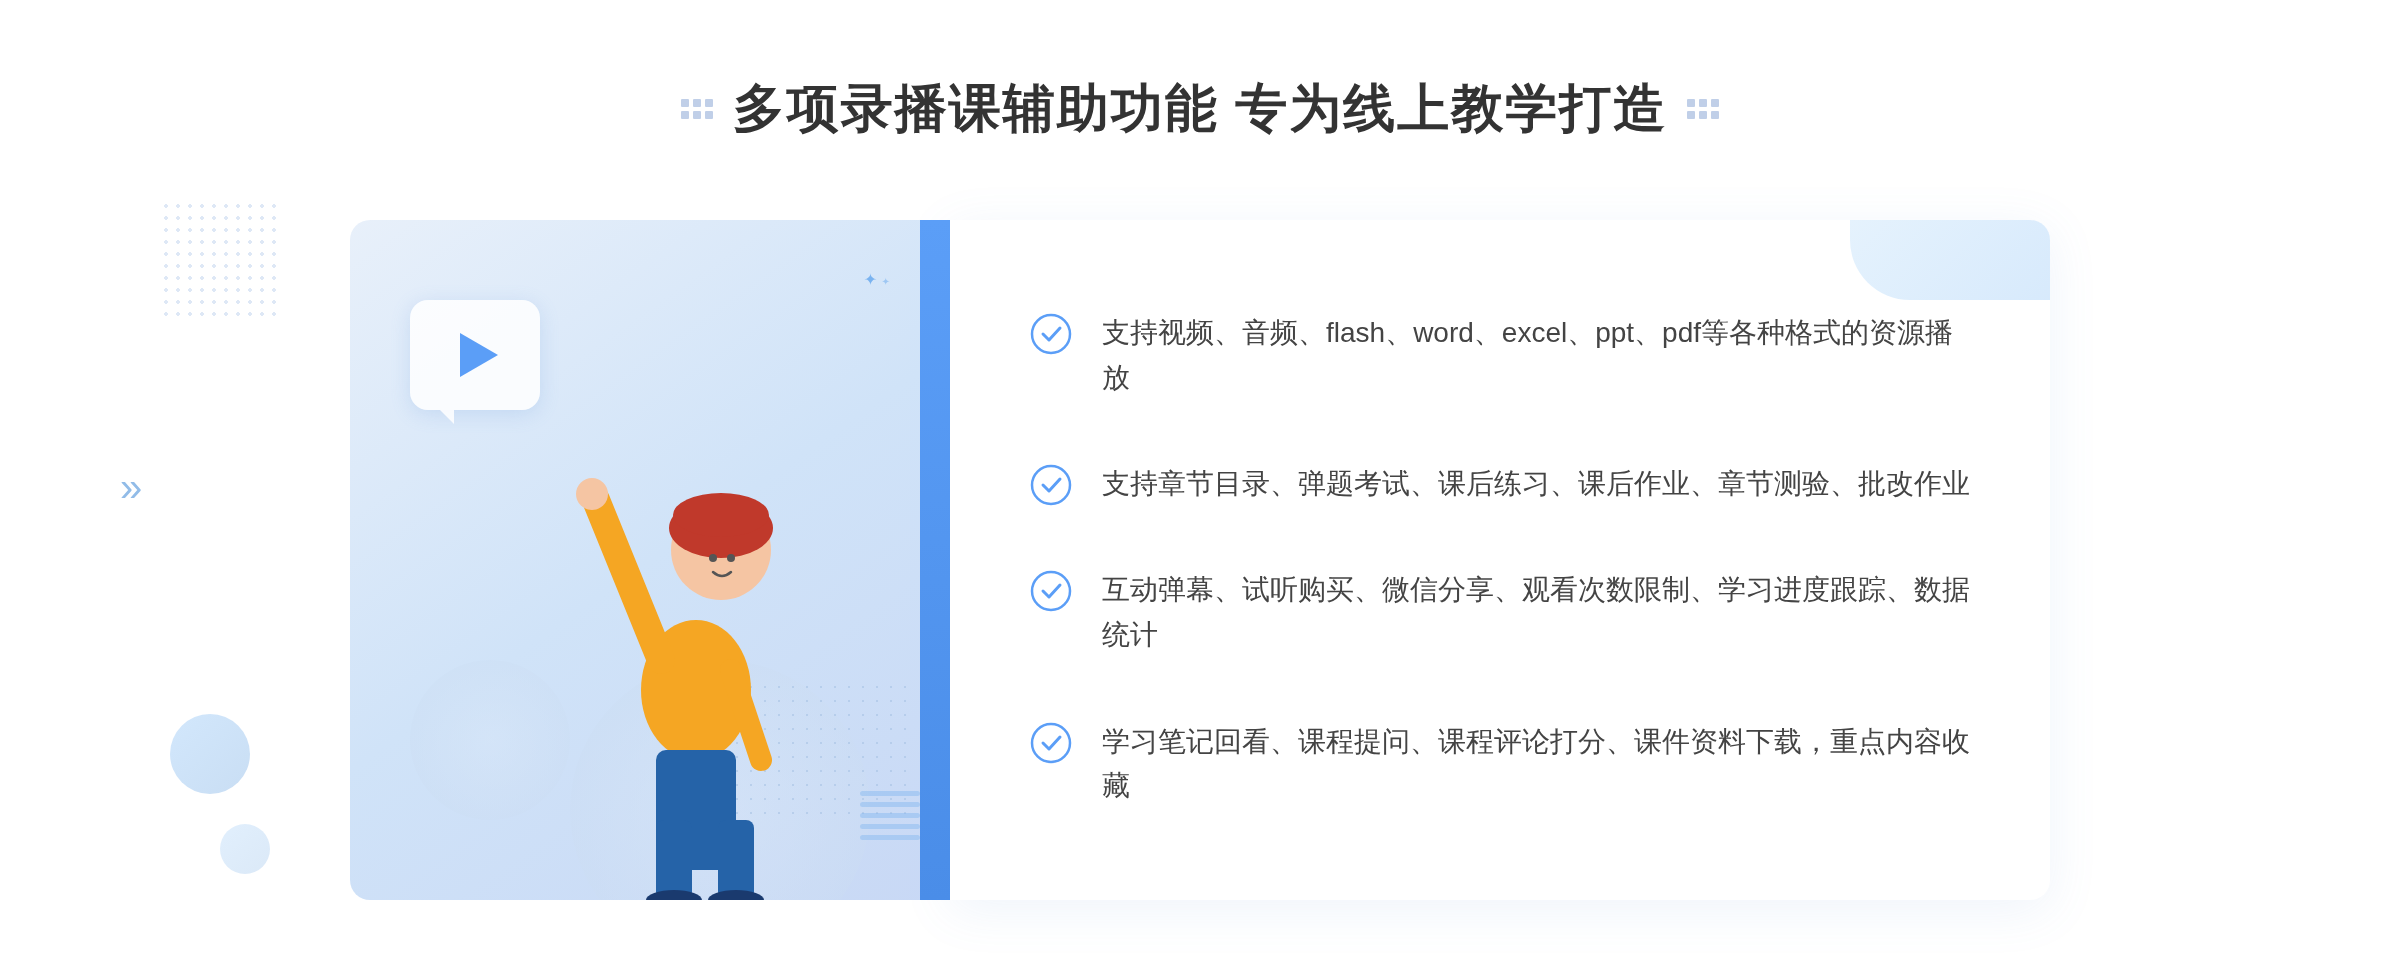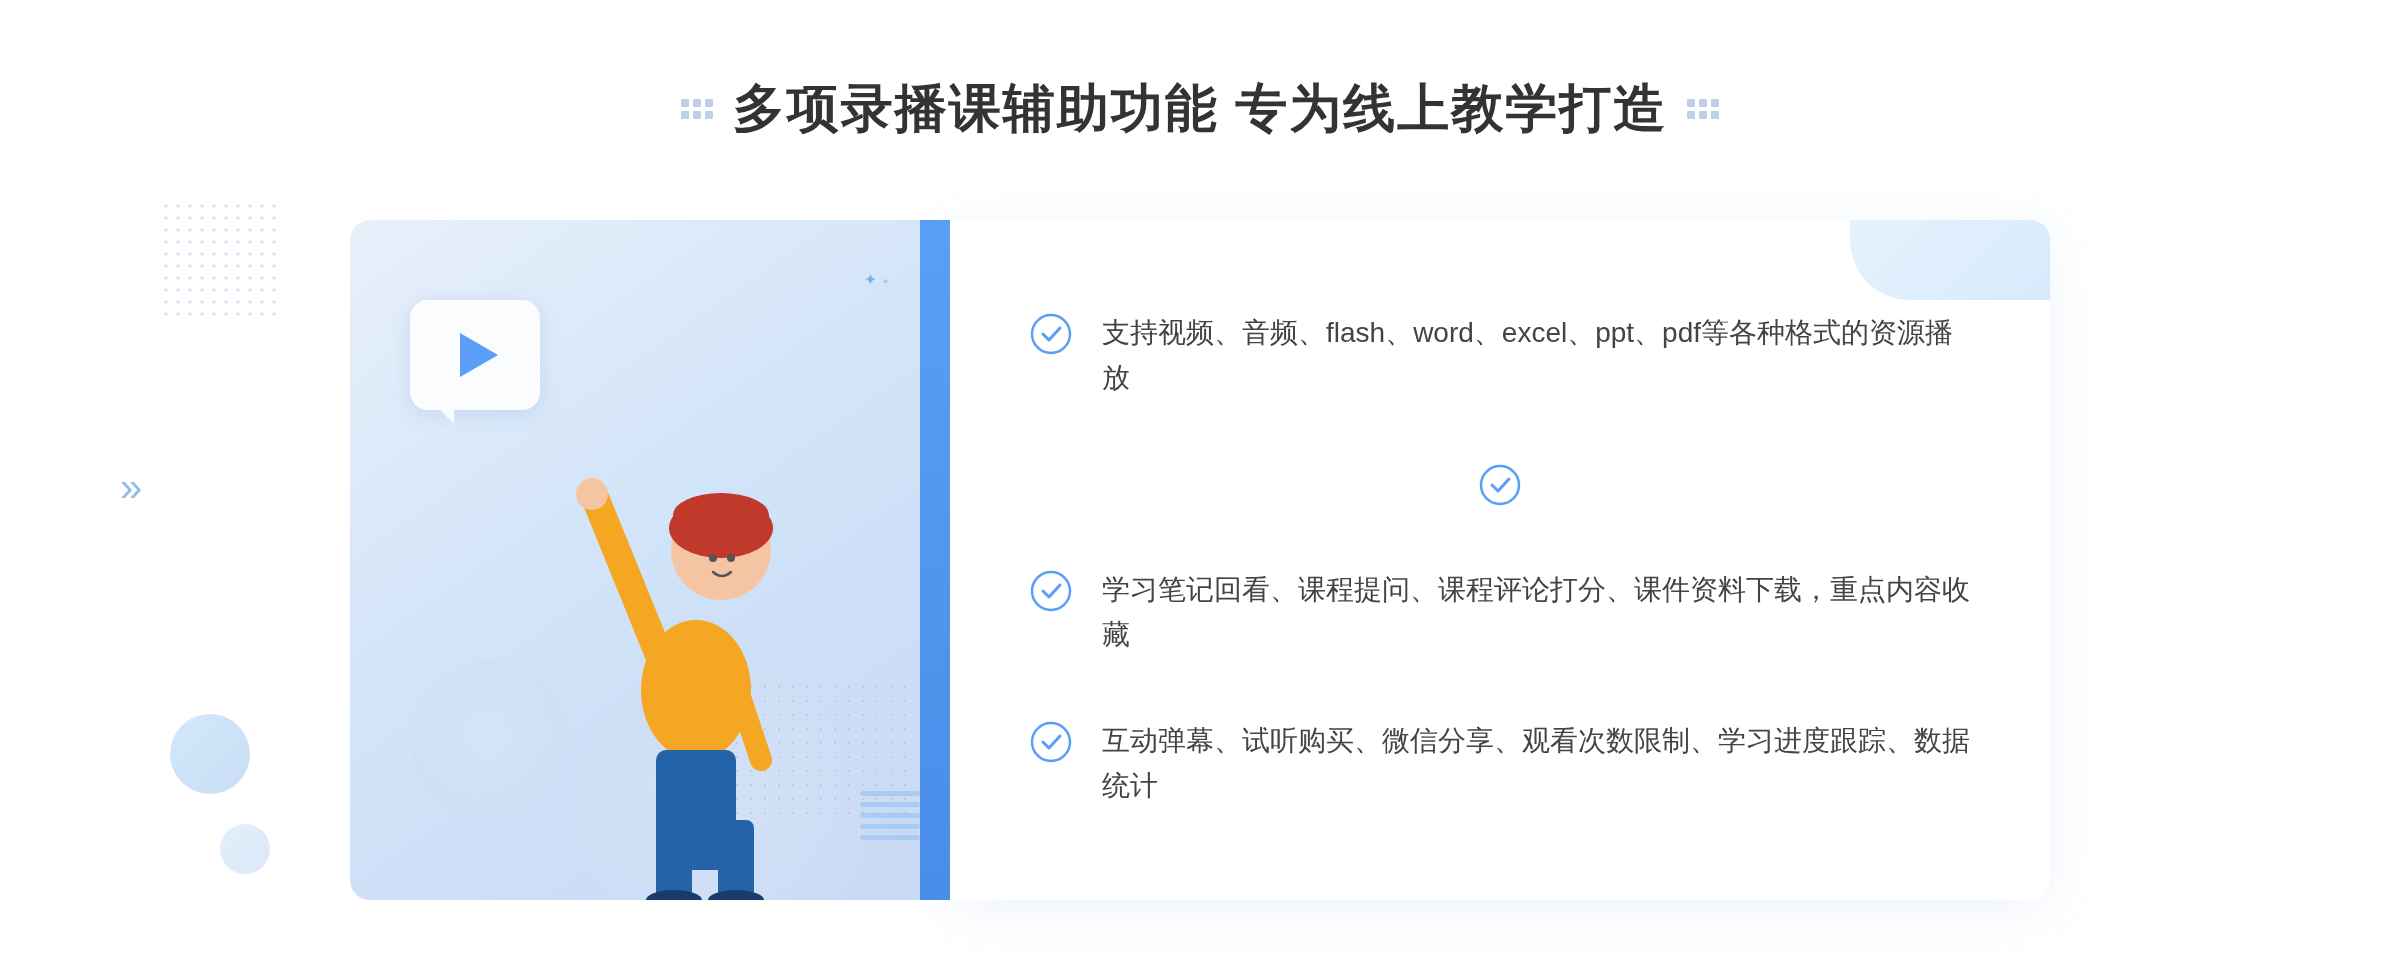--- a/index.html
+++ b/index.html
@@ -434,39 +434,40 @@
           <span class="feature-text">支持视频、音频、flash、word、excel、ppt、pdf等各种格式的资源播放</span>
         </div>
 
         <div class="feature-item">
           <div class="check-icon">
             <svg viewBox="0 0 42 42" xmlns="http://www.w3.org/2000/svg">
               <circle cx="21" cy="21" r="19" fill="none" stroke="#5b9ef7" stroke-width="2.5"></circle>
               <polyline points="13,21 19,27 30,15" fill="none" stroke="#5b9ef7" stroke-width="3" stroke-linecap="round" stroke-linejoin="round"></polyline>
             </svg>
           </div>
+          <span class="feature-text">支持章节目录、弹题考试、课后练习、课后作业、章节测验、批改作业</span>
+        </div>
+
+        <div class="feature-item">
+          <div class="check-icon">
+            <svg viewBox="0 0 42 42" xmlns="http://www.w3.org/2000/svg">
+              <circle cx="21" cy="21" r="19" fill="none" stroke="#5b9ef7" stroke-width="2.5"></circle>
+              <polyline points="13,21 19,27 30,15" fill="none" stroke="#5b9ef7" stroke-width="3" stroke-linecap="round" stroke-linejoin="round"></polyline>
+            </svg>
+          </div>
+          <span class="feature-text">互动弹幕、试听购买、微信分享、观看次数限制、学习进度跟踪、数据统计</span>
         </div>
 
         <div class="feature-item">
           <div class="check-icon">
             <svg viewBox="0 0 42 42" xmlns="http://www.w3.org/2000/svg">
               <circle cx="21" cy="21" r="19" fill="none" stroke="#5b9ef7" stroke-width="2.5"></circle>
               <polyline points="13,21 19,27 30,15" fill="none" stroke="#5b9ef7" stroke-width="3" stroke-linecap="round" stroke-linejoin="round"></polyline>
             </svg>
           </div>
           <span class="feature-text">学习笔记回看、课程提问、课程评论打分、课件资料下载，重点内容收藏</span>
         </div>
 
-        <div class="feature-item">
-          <div class="check-icon">
-            <svg viewBox="0 0 42 42" xmlns="http://www.w3.org/2000/svg">
-              <circle cx="21" cy="21" r="19" fill="none" stroke="#5b9ef7" stroke-width="2.5"></circle>
-              <polyline points="13,21 19,27 30,15" fill="none" stroke="#5b9ef7" stroke-width="3" stroke-linecap="round" stroke-linejoin="round"></polyline>
-            </svg>
-          </div>
-          <span class="feature-text">互动弹幕、试听购买、微信分享、观看次数限制、学习进度跟踪、数据统计</span>
-        </div>
-
       </div>
     </div>
   </div>
 
 </div>
 
 </body></html>

